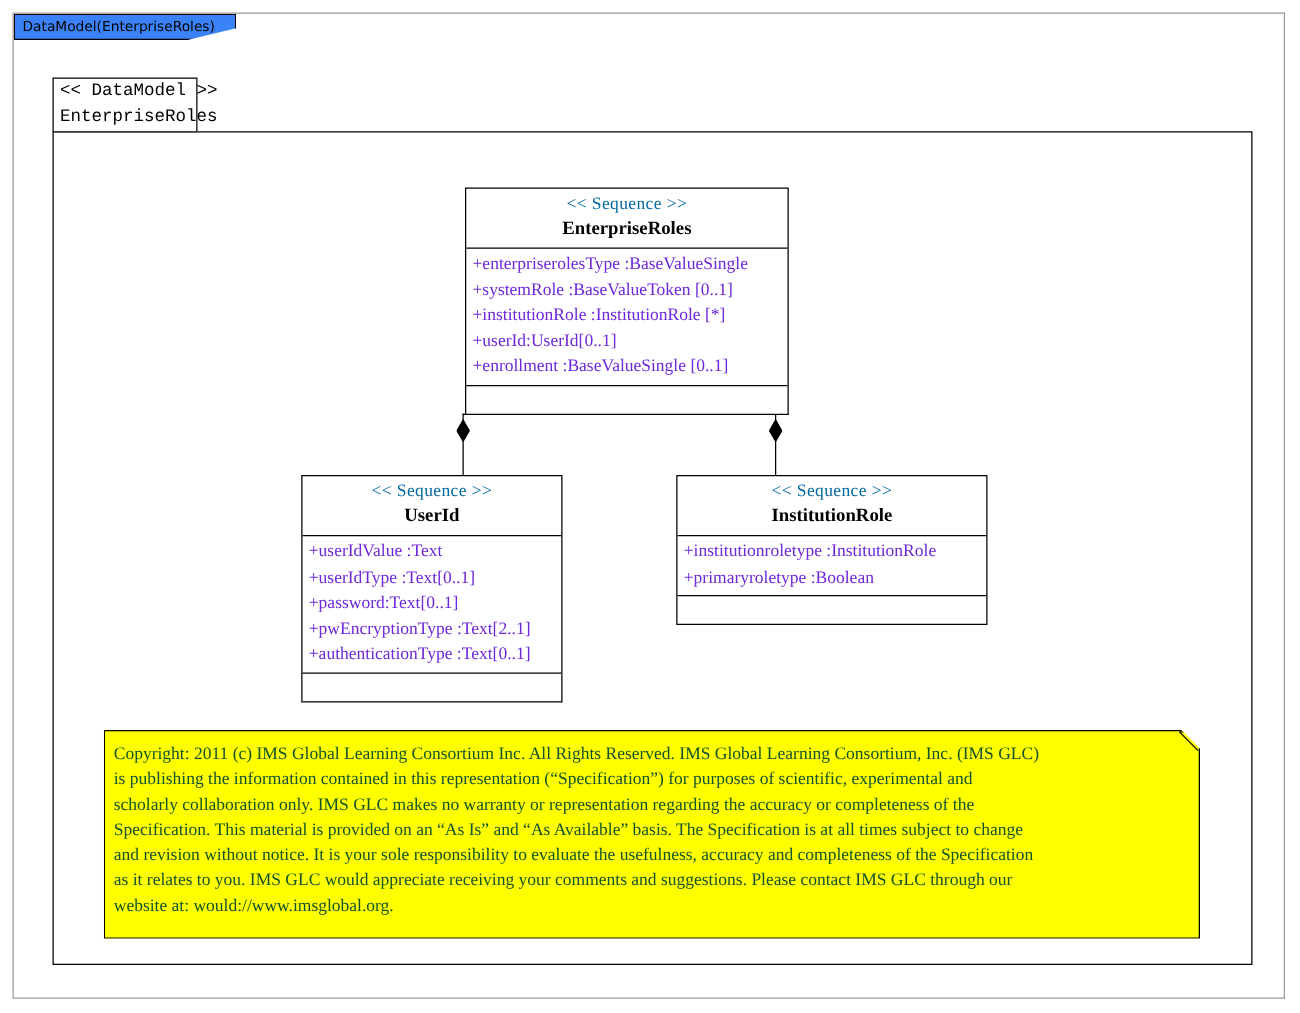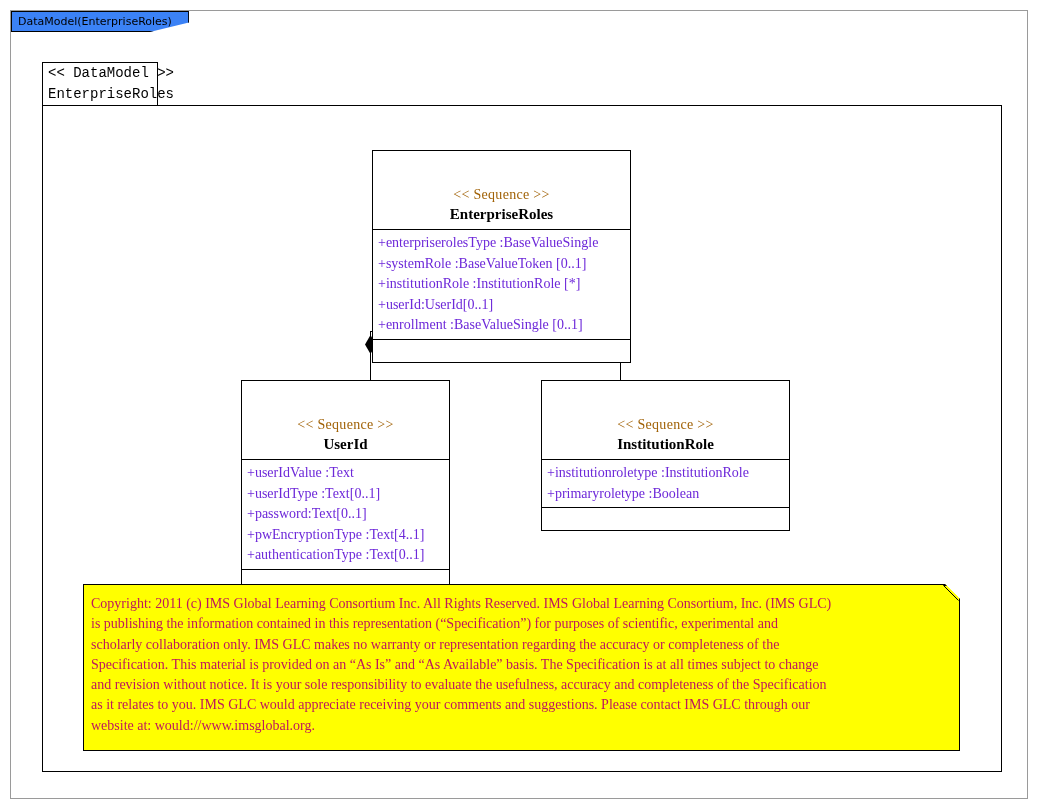--- a/index.html
+++ b/index.html
@@ -94,23 +94,22 @@
   }
   .uml-head {
     padding: 3px 0 5px 0;
     text-align: center;
     border-bottom: 1px solid #000000;
   }
   .uml-stereotype {
     display: block;
     font-size: 14px;
     line-height: 19px;
-    color: #a16207;
+    color: #0369a1;
     letter-spacing: 0.3px;
-    margin-top: 31px;
   }
   .uml-name {
     display: block;
     font-size: 15px;
     line-height: 20px;
     font-weight: bold;
     color: #000;
   }
   .uml-attrs {
     padding: 3px 0 3px 0;
@@ -169,21 +168,21 @@
     top: 0;
     width: 16px;
     height: 16px;
     z-index: 4;
     pointer-events: none;
   }
   .note-line {
     display: block;
     font-size: 14px;
     line-height: 20.3px;
-    color: #be185d;
+    color: #14532d;
     white-space: nowrap;
   }
 </style>
 </head>
 <body>
 
 <div id="canvas">
 
   <div id="outer-border"></div>
 
@@ -222,21 +221,21 @@
 
   <div class="uml-class" id="class-userid">
     <div class="uml-head">
       <span class="uml-stereotype">&lt;&lt; Sequence &gt;&gt;</span>
       <span class="uml-name">UserId</span>
     </div>
     <div class="uml-attrs">
       <span class="uml-attr">+userIdValue :Text</span>
       <span class="uml-attr">+userIdType :Text[0..1]</span>
       <span class="uml-attr">+password:Text[0..1]</span>
-      <span class="uml-attr">+pwEncryptionType  :Text[4..1]</span>
+      <span class="uml-attr">+pwEncryptionType  :Text[2..1]</span>
       <span class="uml-attr">+authenticationType  :Text[0..1]</span>
     </div>
     <div class="uml-ops"></div>
   </div>
 
   <div class="uml-class" id="class-institutionrole">
     <div class="uml-head">
       <span class="uml-stereotype">&lt;&lt; Sequence &gt;&gt;</span>
       <span class="uml-name">InstitutionRole</span>
     </div>

